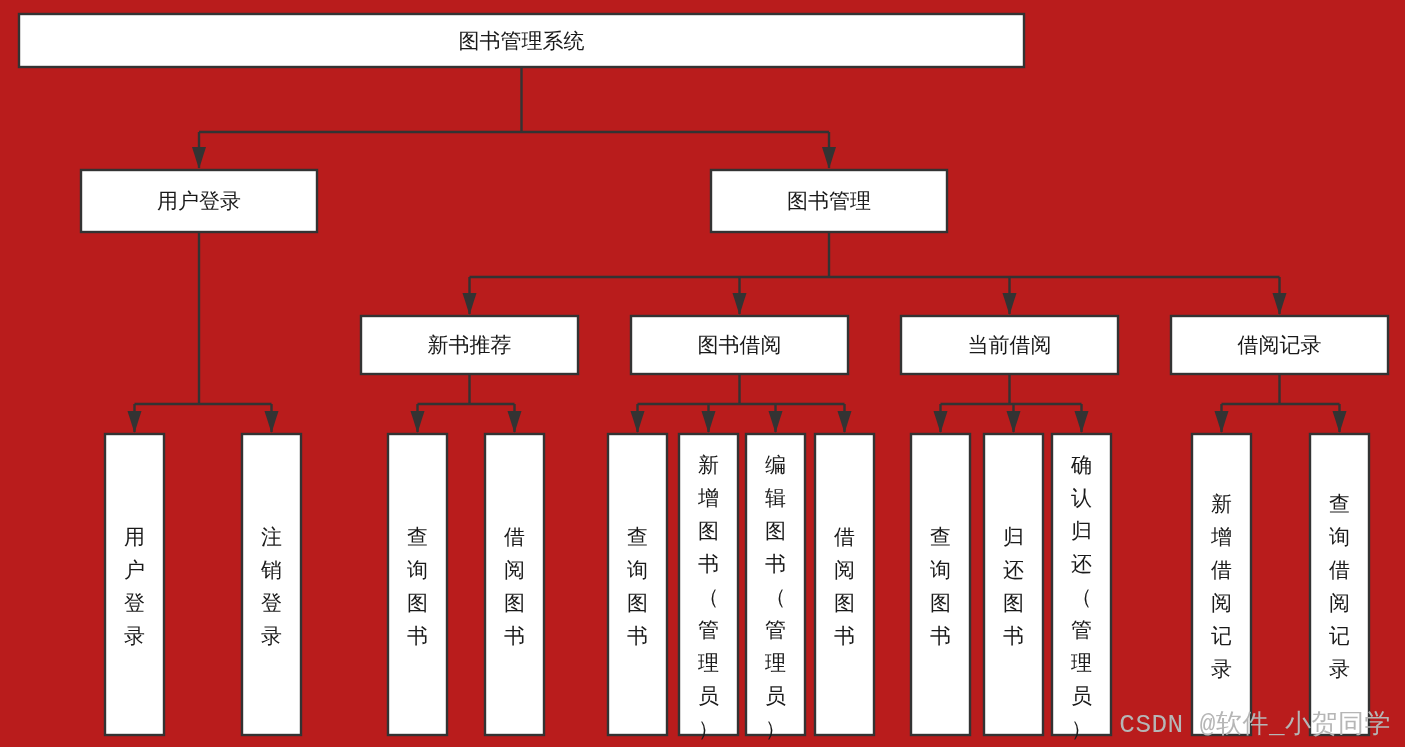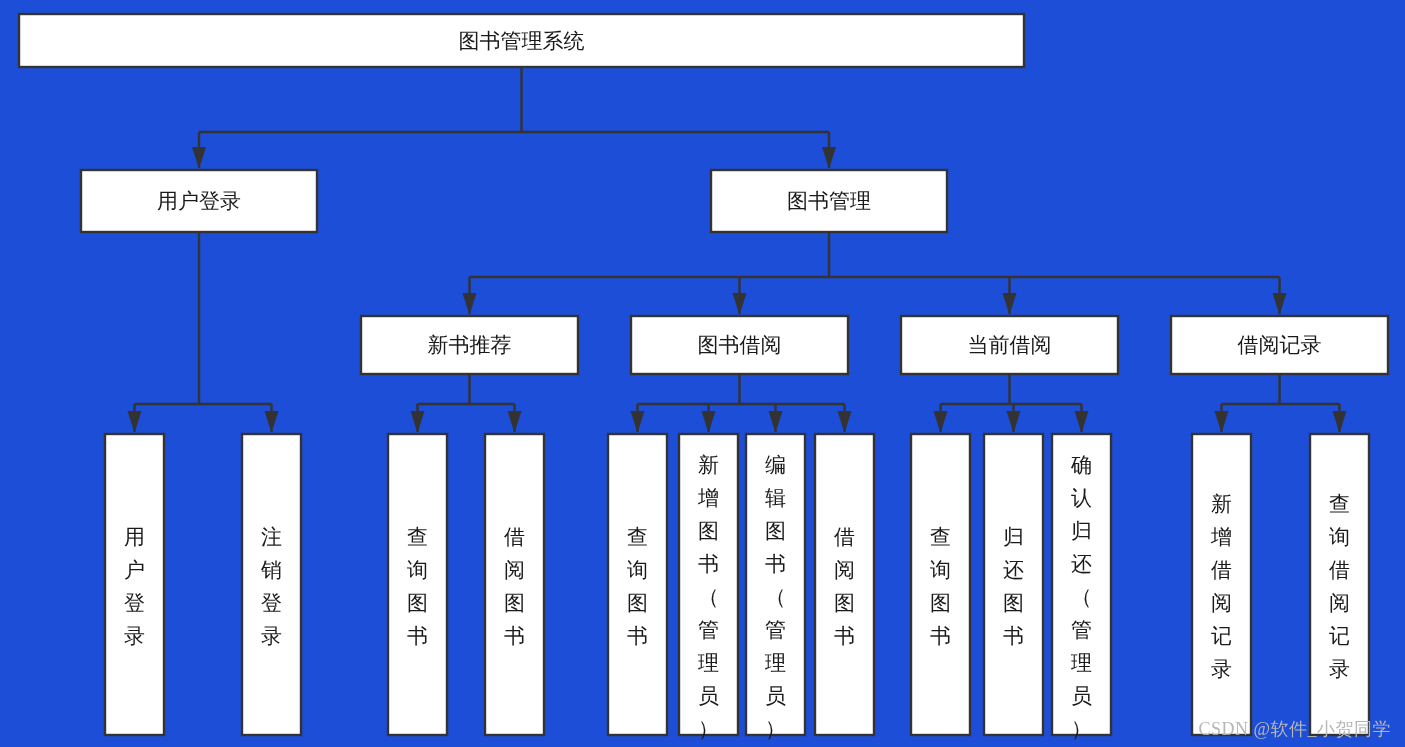--- a/index.html
+++ b/index.html
@@ -7,21 +7,21 @@
     padding: 0;
     background: #ffffff;
   }
   body {
     font-family: "DejaVu Sans", "Liberation Sans", sans-serif;
   }
   #diagram-root {
     position: relative;
     width: 1405px;
     height: 747px;
-    background: #1d4ed8;
+    background: #b91c1c;
     overflow: hidden;
   }
   svg#flow {
     position: absolute;
     top: 0;
     left: 0;
     width: 1405px;
     height: 747px;
     display: block;
   }
@@ -50,22 +50,22 @@
   .node-label-v {
     font-family: "DejaVu Sans", "Liberation Sans", sans-serif;
     font-size: 21px;
     fill: #1a1a1a;
     text-anchor: middle;
   }
   .watermark {
     position: absolute;
     right: 14px;
     bottom: 6px;
-    font-family: Liberation Serif, serif;
-    font-size: 18px;
+    font-family: Liberation Mono, monospace;
+    font-size: 26px;
     color: #b6b6b6;
     letter-spacing: 0.5px;
     white-space: nowrap;
     user-select: none;
   }
 </style>
 </head>
 <body>
 
 <div id="diagram-root">

